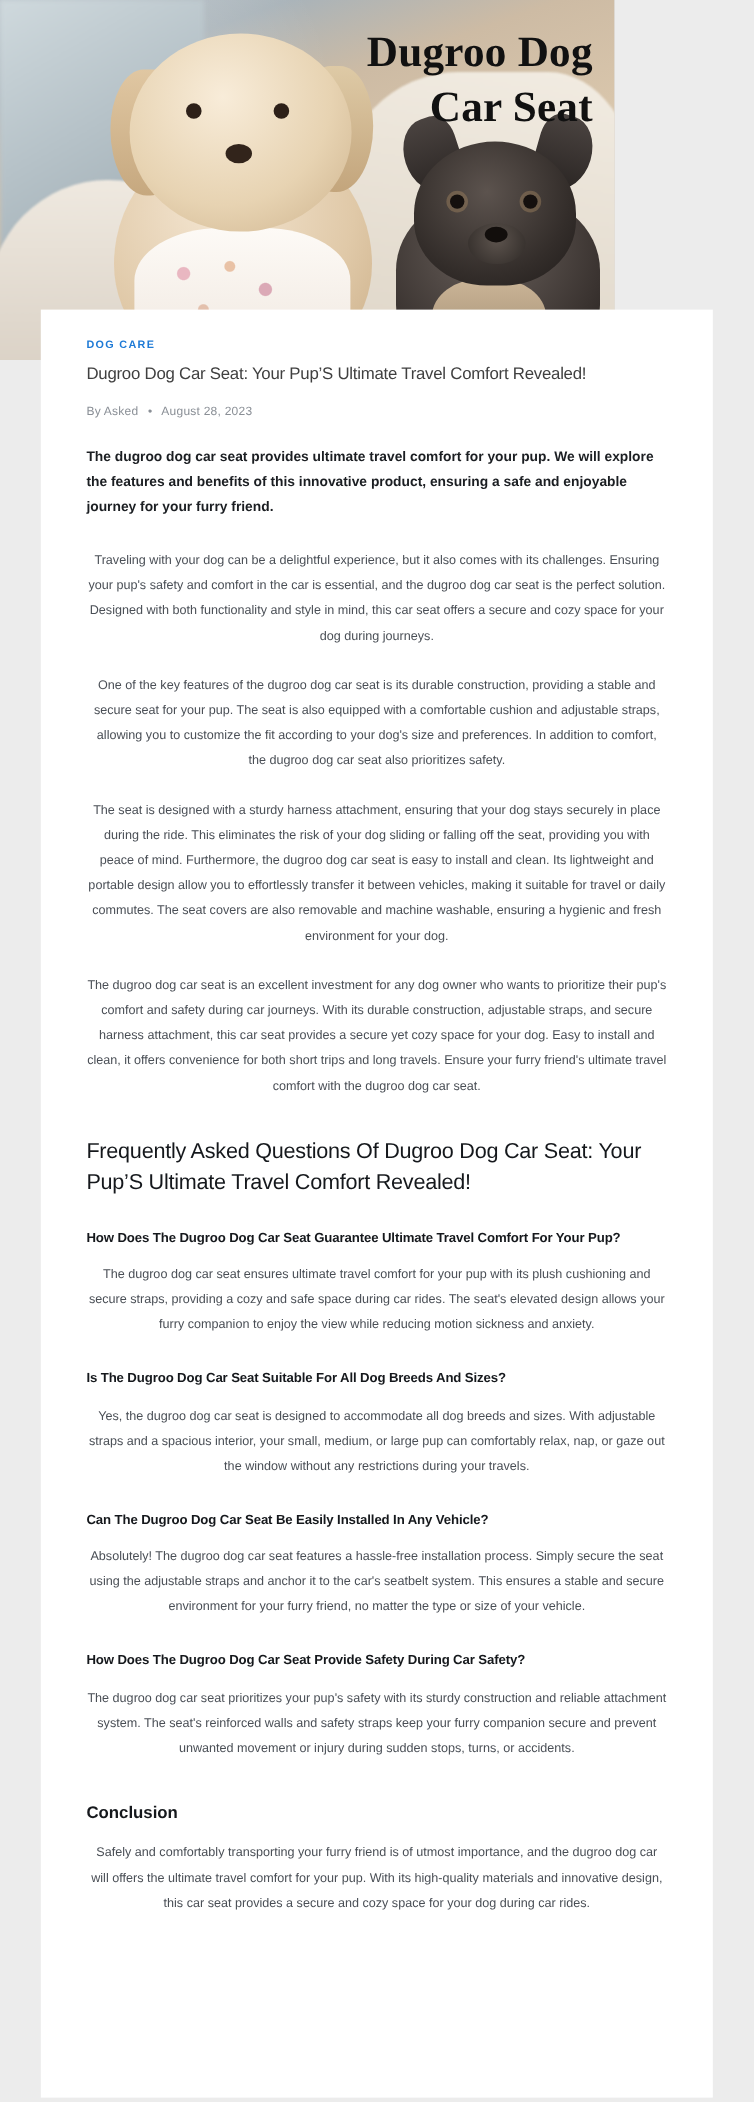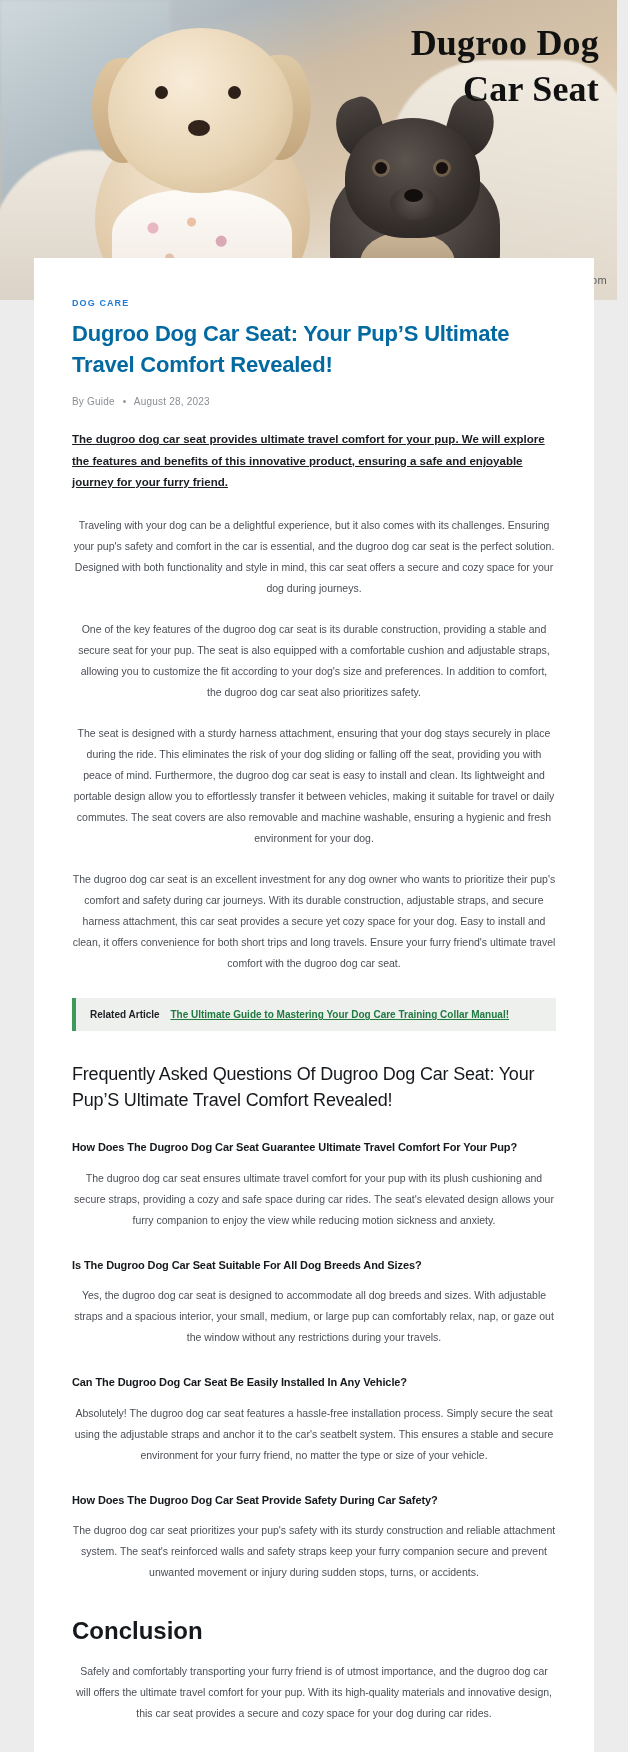--- a/index.html
+++ b/index.html
@@ -17,24 +17,25 @@
     position: relative;
     width: 628px;
     min-height: 1752px;
     background: #ececec;
     overflow: hidden;
   }
 
   
   .hero {
     position: relative;
-    width: 617px;
+    width: 500px;
     height: 300px;
     overflow: hidden;
     background: #cfc7bd;
+    padding-left: 12px;
   }
   .hero-photo {
     position: absolute;
     inset: 0;
     background:
       radial-gradient(circle at 18% 30%, rgba(255,255,255,0.25), rgba(255,255,255,0) 40%),
       linear-gradient(160deg, #b9c4cb 0%, #a9b3b9 18%, #cdbba4 35%, #d8c5ab 55%, #e6dccd 75%, #efe7dc 100%);
   }
   
   .hero-window {
@@ -219,45 +220,44 @@
     box-sizing: border-box;
     min-height: 1490px;
   }
 
   .kicker {
     color: #1e7ad6;
     font-size: 9px;
     font-weight: 700;
     letter-spacing: 1.1px;
     text-transform: uppercase;
-    margin: 16px 0 10px 0;
+    margin: 0 0 10px 0;
   }
   h1.post-title {
-    font-size: 22px;
+    font-size: 14px;
     line-height: 1.42;
-    font-weight: 700;
-    color: #0369a1;
+    font-weight: 400;
+    color: #404040;
     margin: 0 0 16px 0;
     letter-spacing: -0.2px;
   }
   .byline {
     font-size: 10px;
     color: #8a8f96;
     margin: 0 0 22px 0;
     letter-spacing: 0.2px;
   }
   .byline .sep { margin: 0 5px; }
 
   p.lede {
     font-size: 11.5px;
     line-height: 1.85;
     font-weight: 700;
     color: #1b1e22;
     margin: 0 0 22px 0;
-    text-decoration: underline;
   }
   p.body {
     font-size: 10.5px;
     line-height: 2.0;
     color: #4a4f56;
     margin: 0 0 20px 0;
     text-align: center;
   }
 
   .related {
@@ -289,21 +289,21 @@
   }
   h3.faq-q {
     font-size: 11px;
     line-height: 1.5;
     font-weight: 700;
     color: #15181c;
     margin: 26px 0 12px 0;
     letter-spacing: -0.1px;
   }
   h2.conclusion {
-    font-size: 24px;
+    font-size: 14px;
     font-weight: 700;
     color: #15181c;
     margin: 34px 0 16px 0;
   }
 </style>
 </head>
 <body>
 
 <div class="page">
 
@@ -339,36 +339,32 @@
     <div class="hero-watermark">.com</div>
   </div>
 
   <article class="article">
 
     <div class="kicker">DOG CARE</div>
 
     <h1 class="post-title">Dugroo Dog Car Seat: Your Pup’S Ultimate Travel Comfort Revealed!</h1>
 
     <div class="byline">
-      <span>By Guide</span>
+      <span>By Asked</span>
       <span class="sep">•</span>
       <span>August 28, 2023</span>
     </div>
 
     <p class="lede">The dugroo dog car seat provides ultimate travel comfort for your pup. We will explore the features and benefits of this innovative product, ensuring a safe and enjoyable journey for your furry friend.</p>
 
     <p class="body">Traveling with your dog can be a delightful experience, but it also comes with its challenges. Ensuring your pup's safety and comfort in the car is essential, and the dugroo dog car seat is the perfect solution. Designed with both functionality and style in mind, this car seat offers a secure and cozy space for your dog during journeys.</p>
     <p class="body">One of the key features of the dugroo dog car seat is its durable construction, providing a stable and secure seat for your pup. The seat is also equipped with a comfortable cushion and adjustable straps, allowing you to customize the fit according to your dog's size and preferences. In addition to comfort, the dugroo dog car seat also prioritizes safety.</p>
     <p class="body">The seat is designed with a sturdy harness attachment, ensuring that your dog stays securely in place during the ride. This eliminates the risk of your dog sliding or falling off the seat, providing you with peace of mind. Furthermore, the dugroo dog car seat is easy to install and clean. Its lightweight and portable design allow you to effortlessly transfer it between vehicles, making it suitable for travel or daily commutes. The seat covers are also removable and machine washable, ensuring a hygienic and fresh environment for your dog.</p>
     <p class="body">The dugroo dog car seat is an excellent investment for any dog owner who wants to prioritize their pup's comfort and safety during car journeys. With its durable construction, adjustable straps, and secure harness attachment, this car seat provides a secure yet cozy space for your dog. Easy to install and clean, it offers convenience for both short trips and long travels. Ensure your furry friend's ultimate travel comfort with the dugroo dog car seat.</p>
 
-    <div class="related">
-      <span class="label">Related Article</span>
-      <a href="#">The Ultimate Guide to Mastering Your Dog Care Training Collar Manual!</a>
-    </div>
 
     <h2 class="section">Frequently Asked Questions Of Dugroo Dog Car Seat: Your Pup’S Ultimate Travel Comfort Revealed!</h2>
 
     <h3 class="faq-q">How Does The Dugroo Dog Car Seat Guarantee Ultimate Travel Comfort For Your Pup?</h3>
     <p class="body">The dugroo dog car seat ensures ultimate travel comfort for your pup with its plush cushioning and secure straps, providing a cozy and safe space during car rides. The seat's elevated design allows your furry companion to enjoy the view while reducing motion sickness and anxiety.</p>
 
     <h3 class="faq-q">Is The Dugroo Dog Car Seat Suitable For All Dog Breeds And Sizes?</h3>
     <p class="body">Yes, the dugroo dog car seat is designed to accommodate all dog breeds and sizes. With adjustable straps and a spacious interior, your small, medium, or large pup can comfortably relax, nap, or gaze out the window without any restrictions during your travels.</p>
 
     <h3 class="faq-q">Can The Dugroo Dog Car Seat Be Easily Installed In Any Vehicle?</h3>

